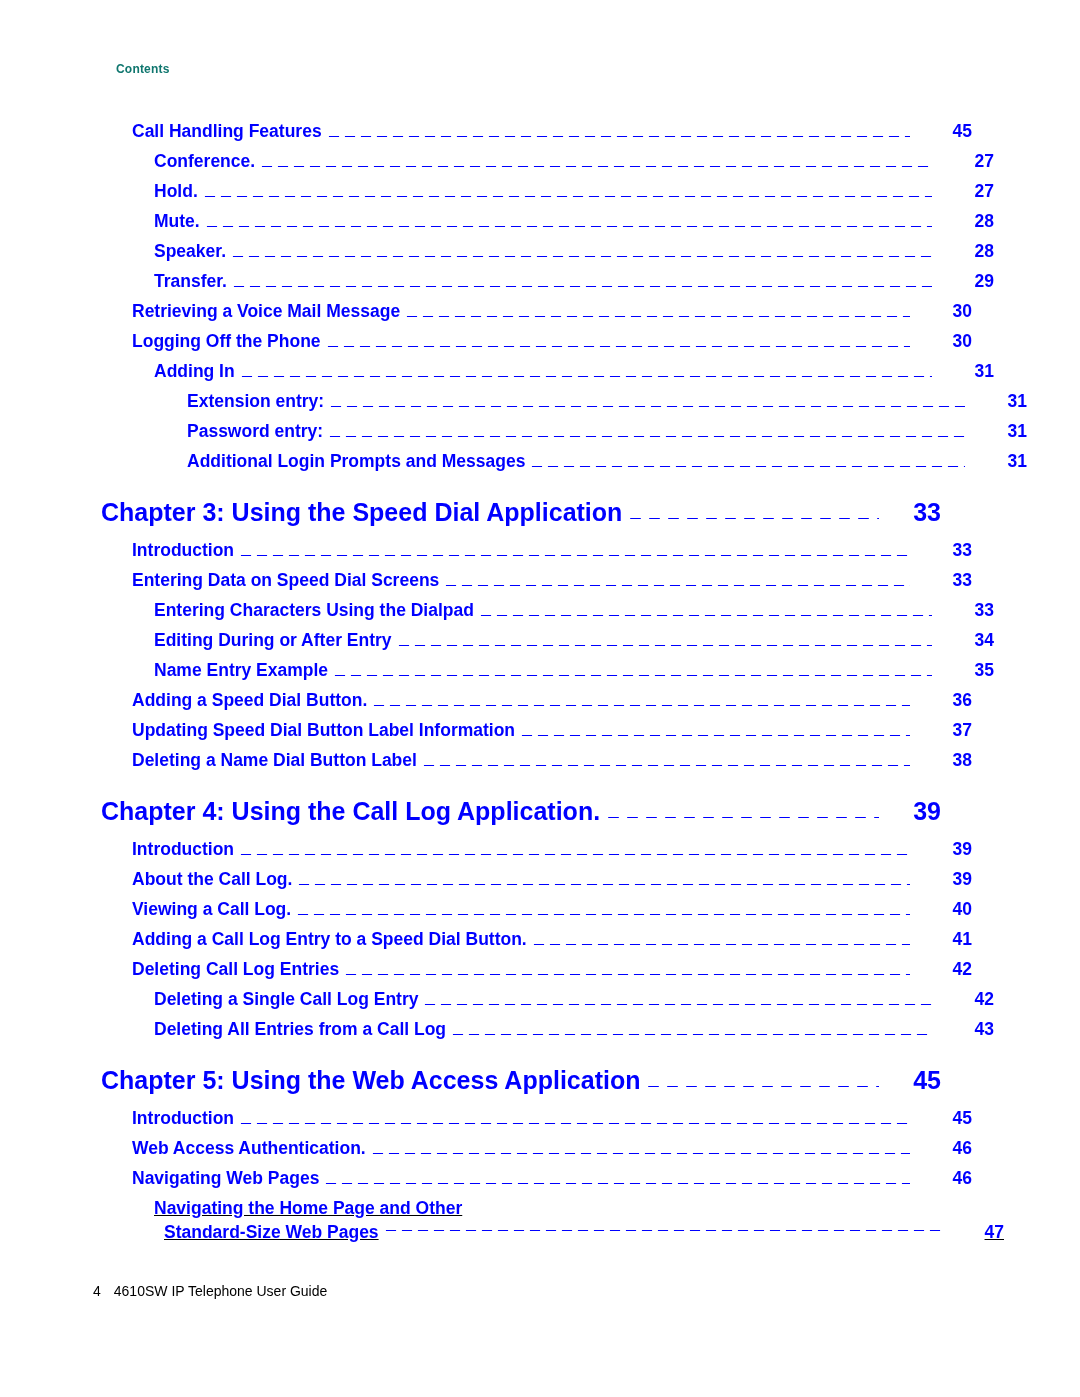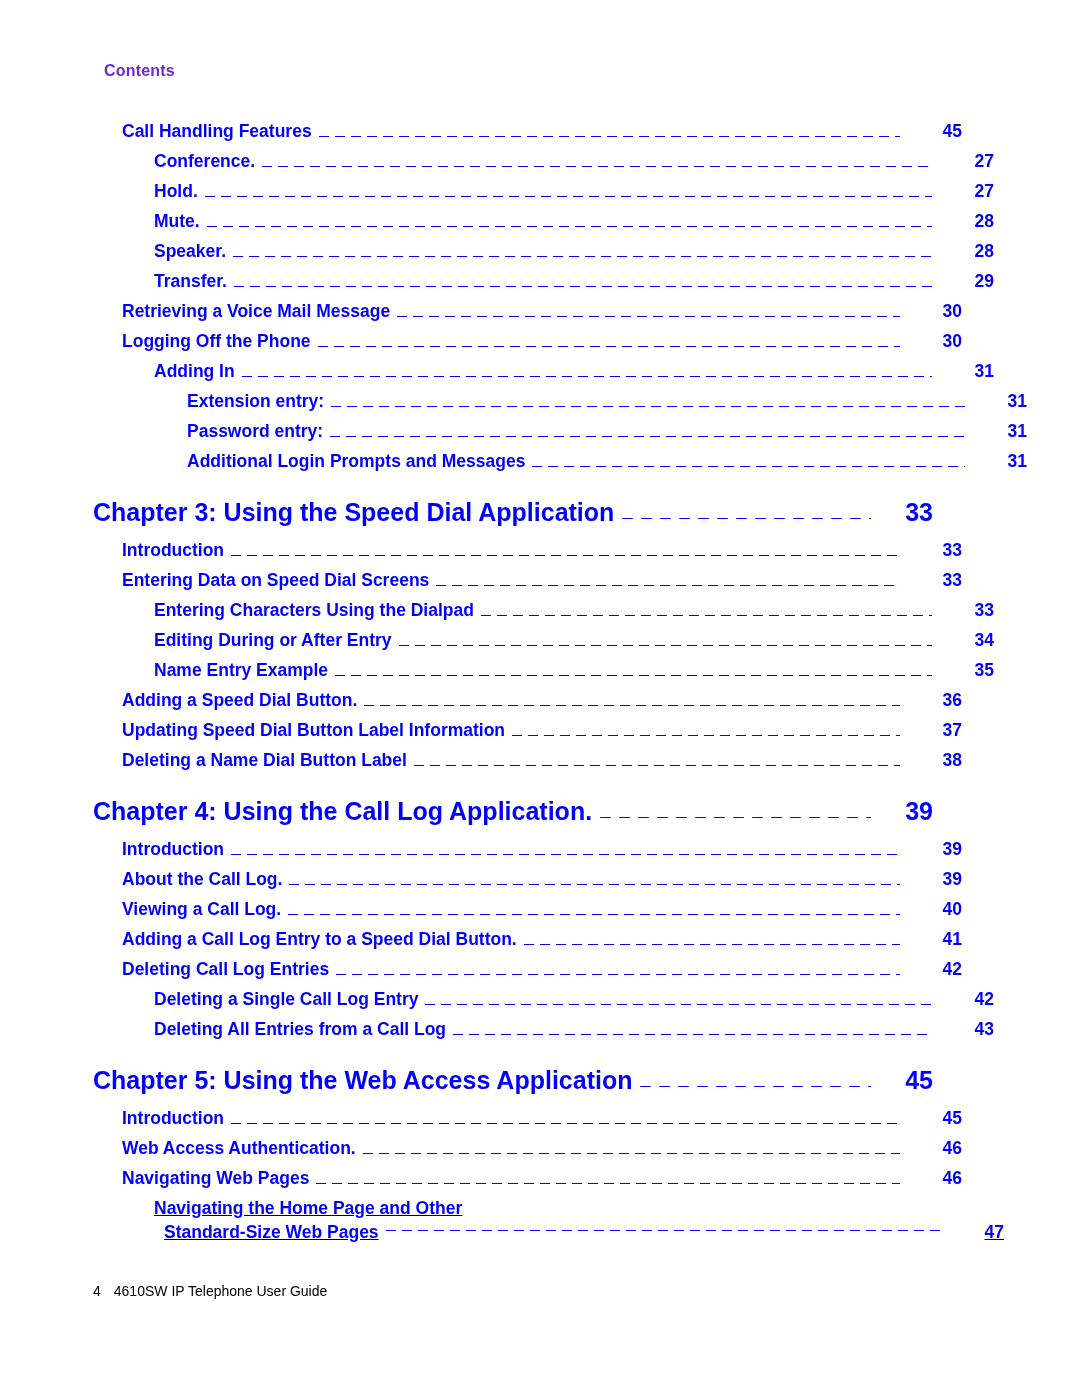--- a/index.html
+++ b/index.html
@@ -14,25 +14,25 @@
     -webkit-font-smoothing: antialiased;
   }
   .page {
     position: relative;
     width: 1080px;
     height: 1397px;
     box-sizing: border-box;
   }
   .running-head {
     position: absolute;
-    left: 104px;
+    left: 116px;
     top: 62px;
-    font-size: 16px;
+    font-size: 12px;
     font-weight: bold;
-    color: #6d28d9;
+    color: #0f766e;
     letter-spacing: 0.2px;
   }
   .toc {
     position: absolute;
     left: 93px;
     top: 112px;
     width: 840px;
   }
   .toc-row {
     display: flex;
@@ -71,35 +71,35 @@
     color: #0000ff;
     font-weight: bold;
   }
 
   
   .lvl-chapter .toc-label,
   .lvl-chapter .toc-page {
     font-size: 25px;
   }
   .lvl-chapter {
-    margin-left: 0px;
+    margin-left: 8px;
     margin-top: 26px;
     margin-bottom: 13px;
   }
   .lvl-chapter .toc-leader {
     margin-bottom: 8px;
   }
   .lvl-chapter .toc-leader::before {
     height: 5px;
     top: -3px;
     background-size: 19px 5px;
     background-image: radial-gradient(#0000ff 46%, rgba(0,0,0,0) 50%);
   }
 
-  .lvl-1 { margin-left: 29px; }
+  .lvl-1 { margin-left: 39px; }
   .lvl-2 { margin-left: 61px; }
   .lvl-3 { margin-left: 94px; }
 
   .lvl-1 .toc-label, .lvl-1 .toc-page,
   .lvl-2 .toc-label, .lvl-2 .toc-page,
   .lvl-3 .toc-label, .lvl-3 .toc-page {
     font-size: 17.5px;
   }
   .lvl-1, .lvl-2, .lvl-3 { margin-top: 9px; }
 

